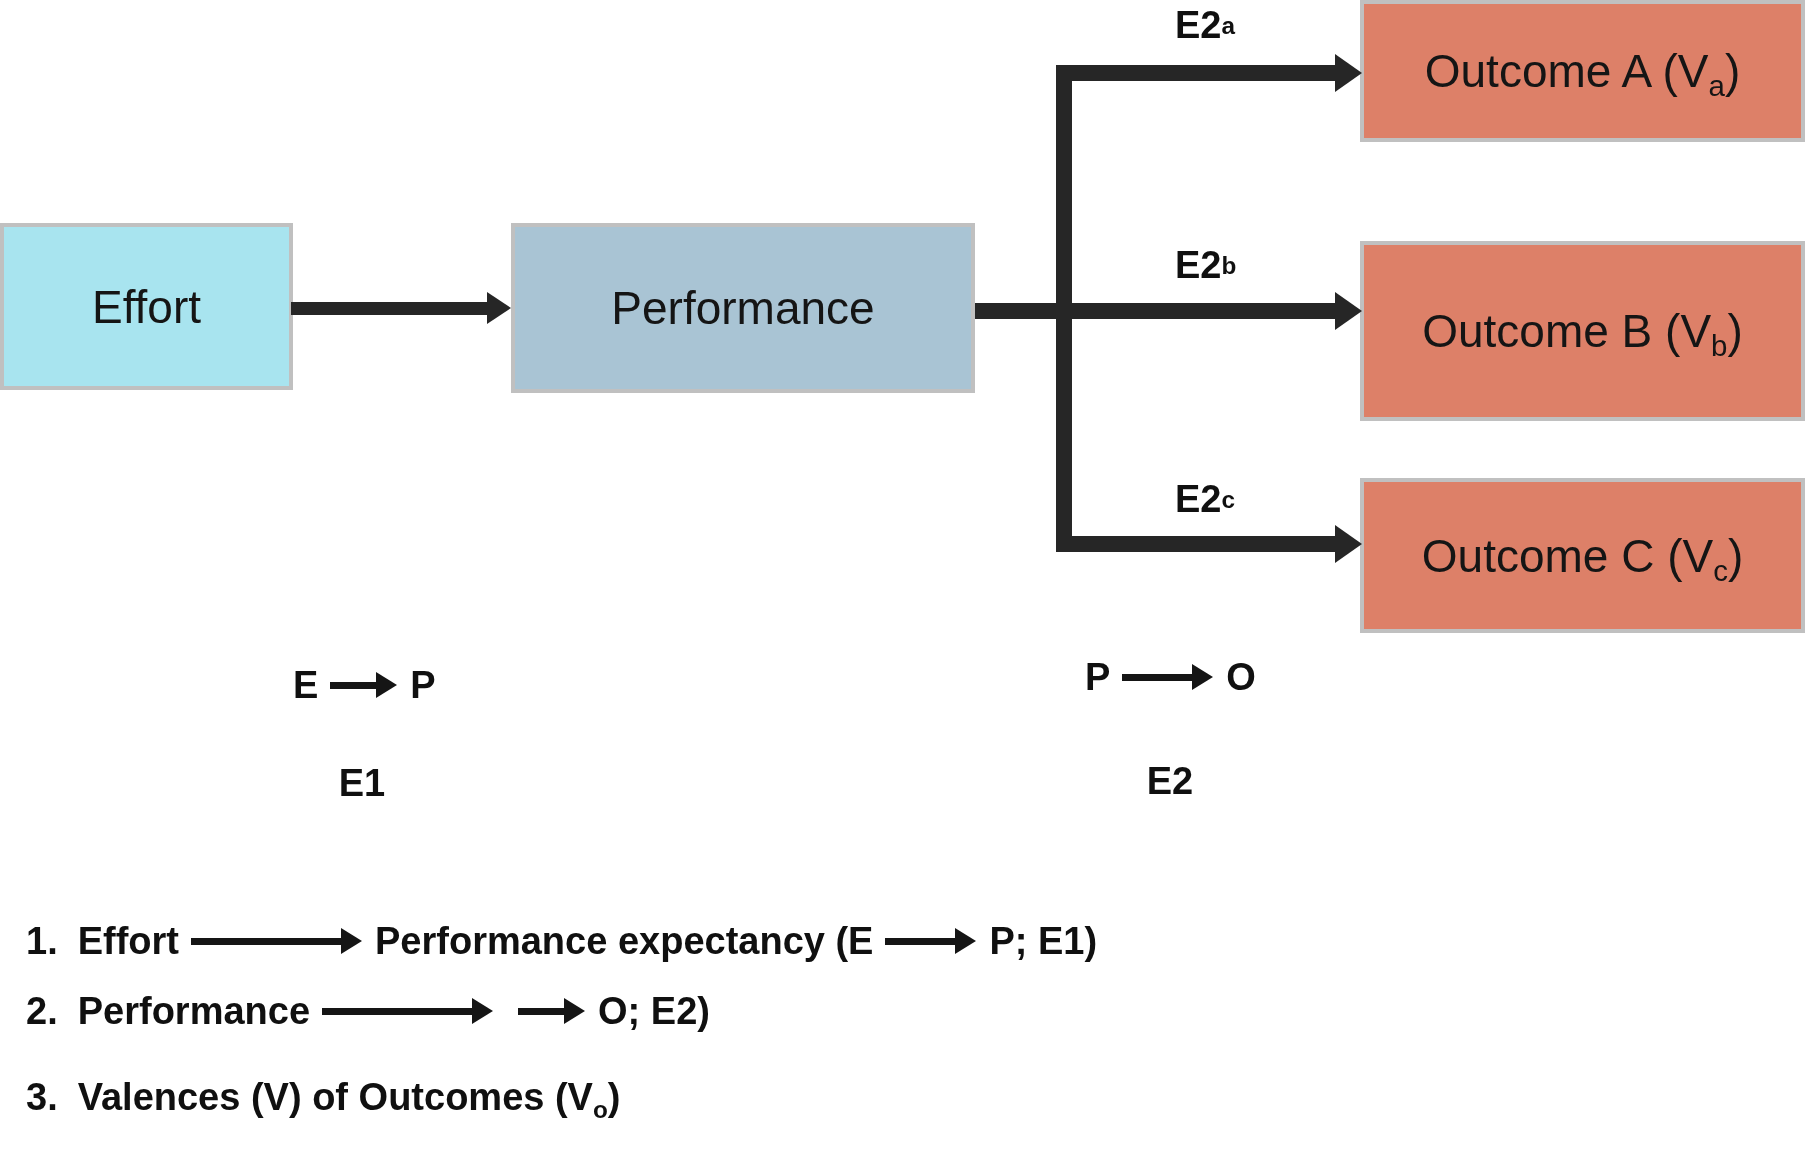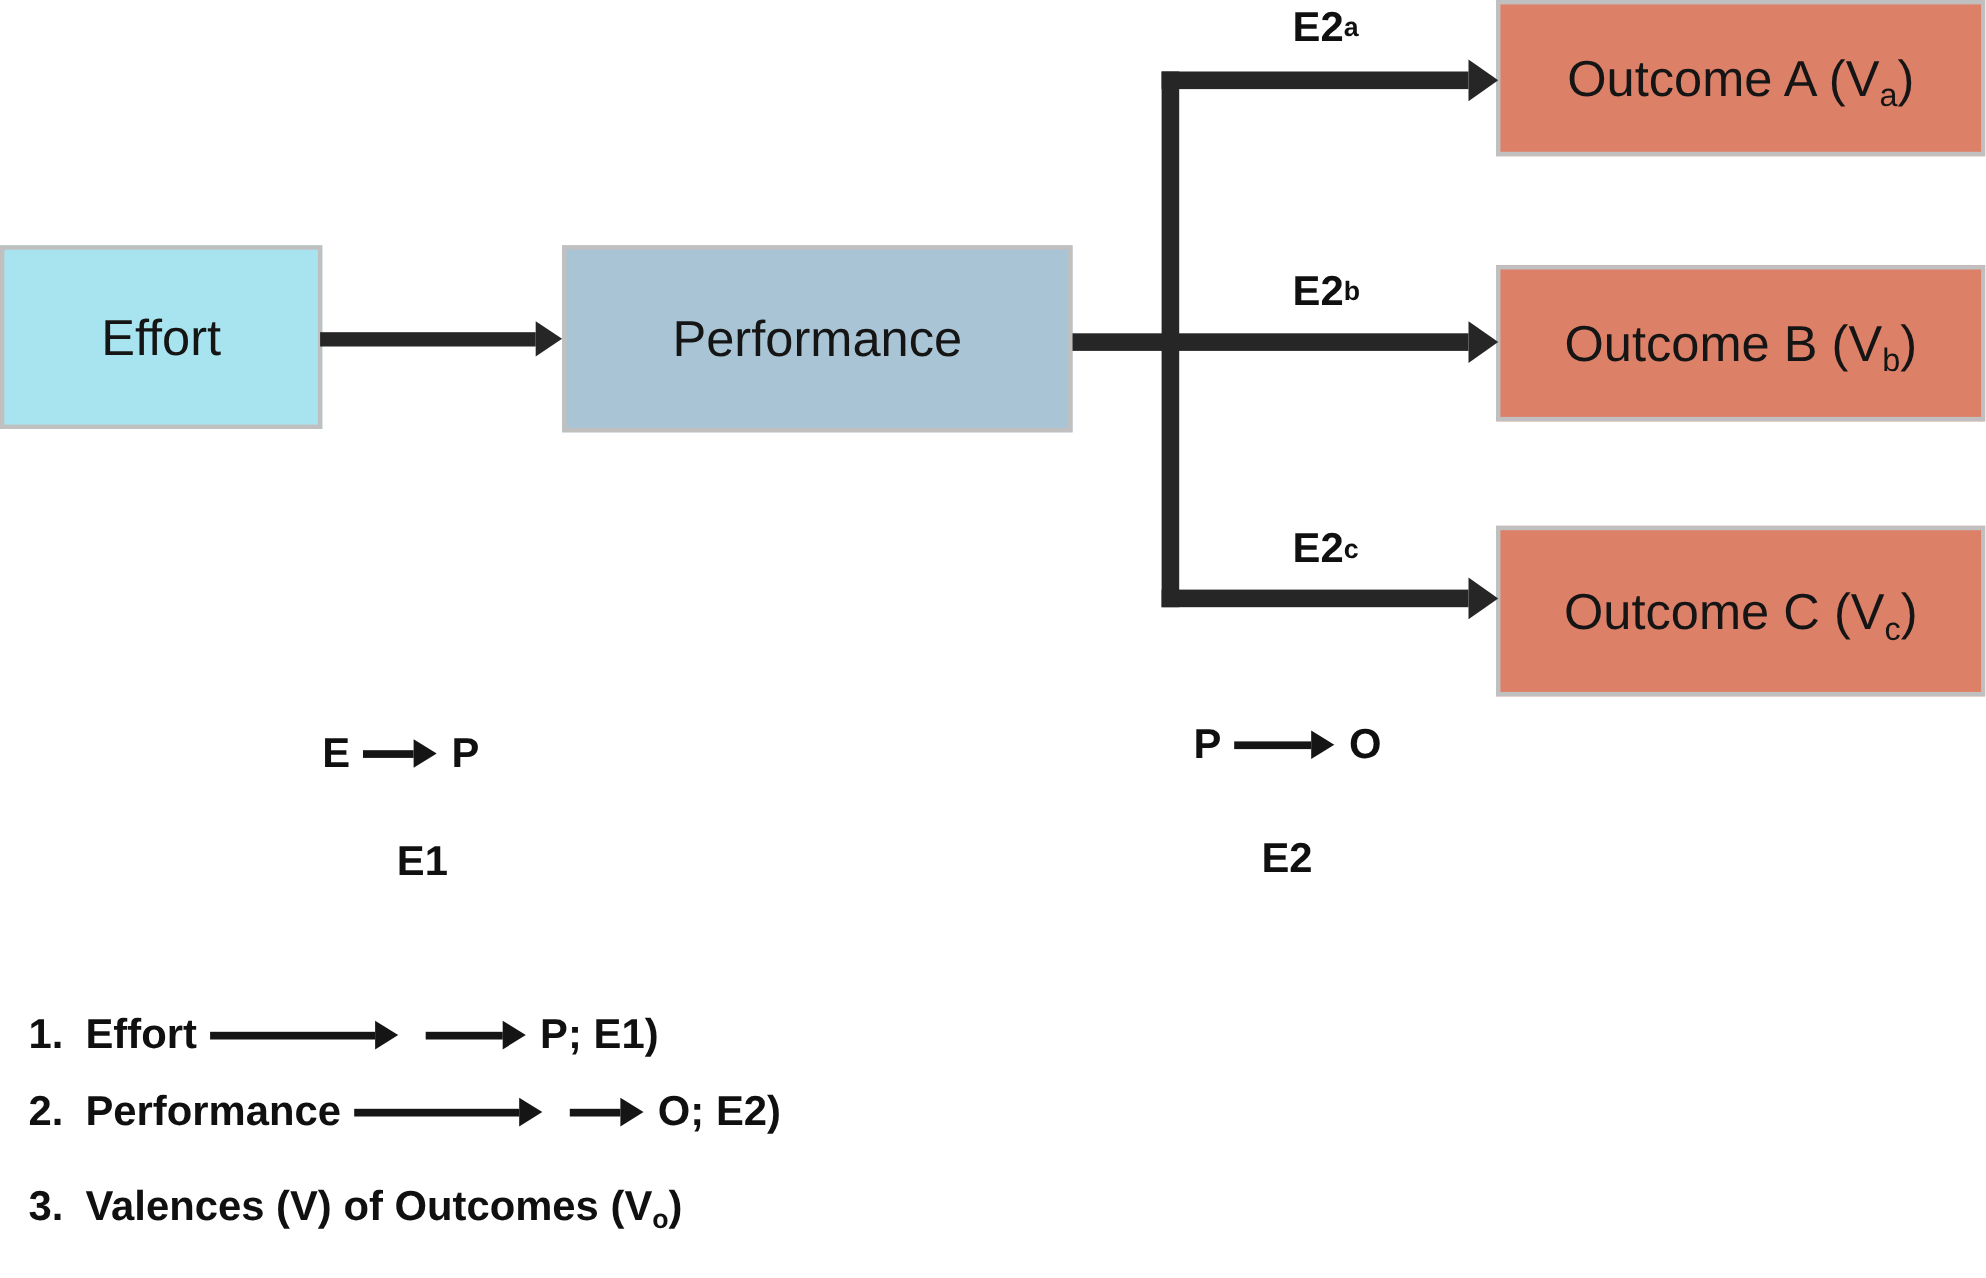--- a/index.html
+++ b/index.html
@@ -9,21 +9,21 @@
   }
   .box{
     position:absolute;display:flex;align-items:center;justify-content:center;
     font-size:46px;color:#151515;border:4px solid #c0c0c0;box-sizing:border-box;
     white-space:nowrap;
   }
   .box-effort{left:0;top:223px;width:293px;height:167px;background:#a8e4ef;}
   .box-performance{left:511px;top:223px;width:464px;height:170px;background:#a9c4d4;}
   .box-outcome{background:#dd8068;left:1360px;width:445px;}
   .box-outcome-a{top:0;height:142px;}
-  .box-outcome-b{top:241px;height:142px;}
+  .box-outcome-b{top:241px;height:180px;}
   .box-outcome-c{top:462px;height:155px;margin-top:16px;}
   .sub{font-size:0.64em;vertical-align:-0.32em;line-height:0;}
   .hline,.vline{position:absolute;background:#262626;}
   .ah{
     position:absolute;width:0;height:0;
     border-top:19px solid transparent;border-bottom:19px solid transparent;
     border-left:27px solid #262626;
   }
   .ah-small{border-top-width:16px;border-bottom-width:16px;border-left-width:24px;}
   .plabel{
@@ -101,33 +101,34 @@
   <div class="plabel" style="left:1175px;top:478px;">
     <span>E2</span>
       <span class="sub">c</span>
   </div>
 
   <div class="plabel" style="left:293px;top:664px;">
     <span>E</span>
     <span class="iarrow aw-46"></span>
     <span>P</span>
   </div>
-  <div class="caption" style="left:304px;top:762px;width:160px;">E1</div>
+  <div class="caption" style="left:282px;top:762px;width:160px;">E1</div>
 
   <div class="plabel" style="left:1085px;top:656px;">
     <span>P</span>
     <span class="iarrow aw-70"></span>
     <span>O</span>
   </div>
   <div class="caption" style="left:1085px;top:760px;width:170px;">E2</div>
 
   <div class="legend-row" style="top:920px;">
     <span class="legend-num">1.</span>
     <span>Effort</span>
     <span class="iarrow aw-150"></span>
+    <span>Performance expectancy (E</span>
     <span class="iarrow aw-70"></span>
     <span>P; E1)</span>
   </div>
 
   <div class="legend-row" style="top:990px;">
     <span class="legend-num">2.</span>
     <span>Performance</span>
     <span class="iarrow aw-150"></span>
     <span class="iarrow aw-46"></span>
     <span>O; E2)</span>

